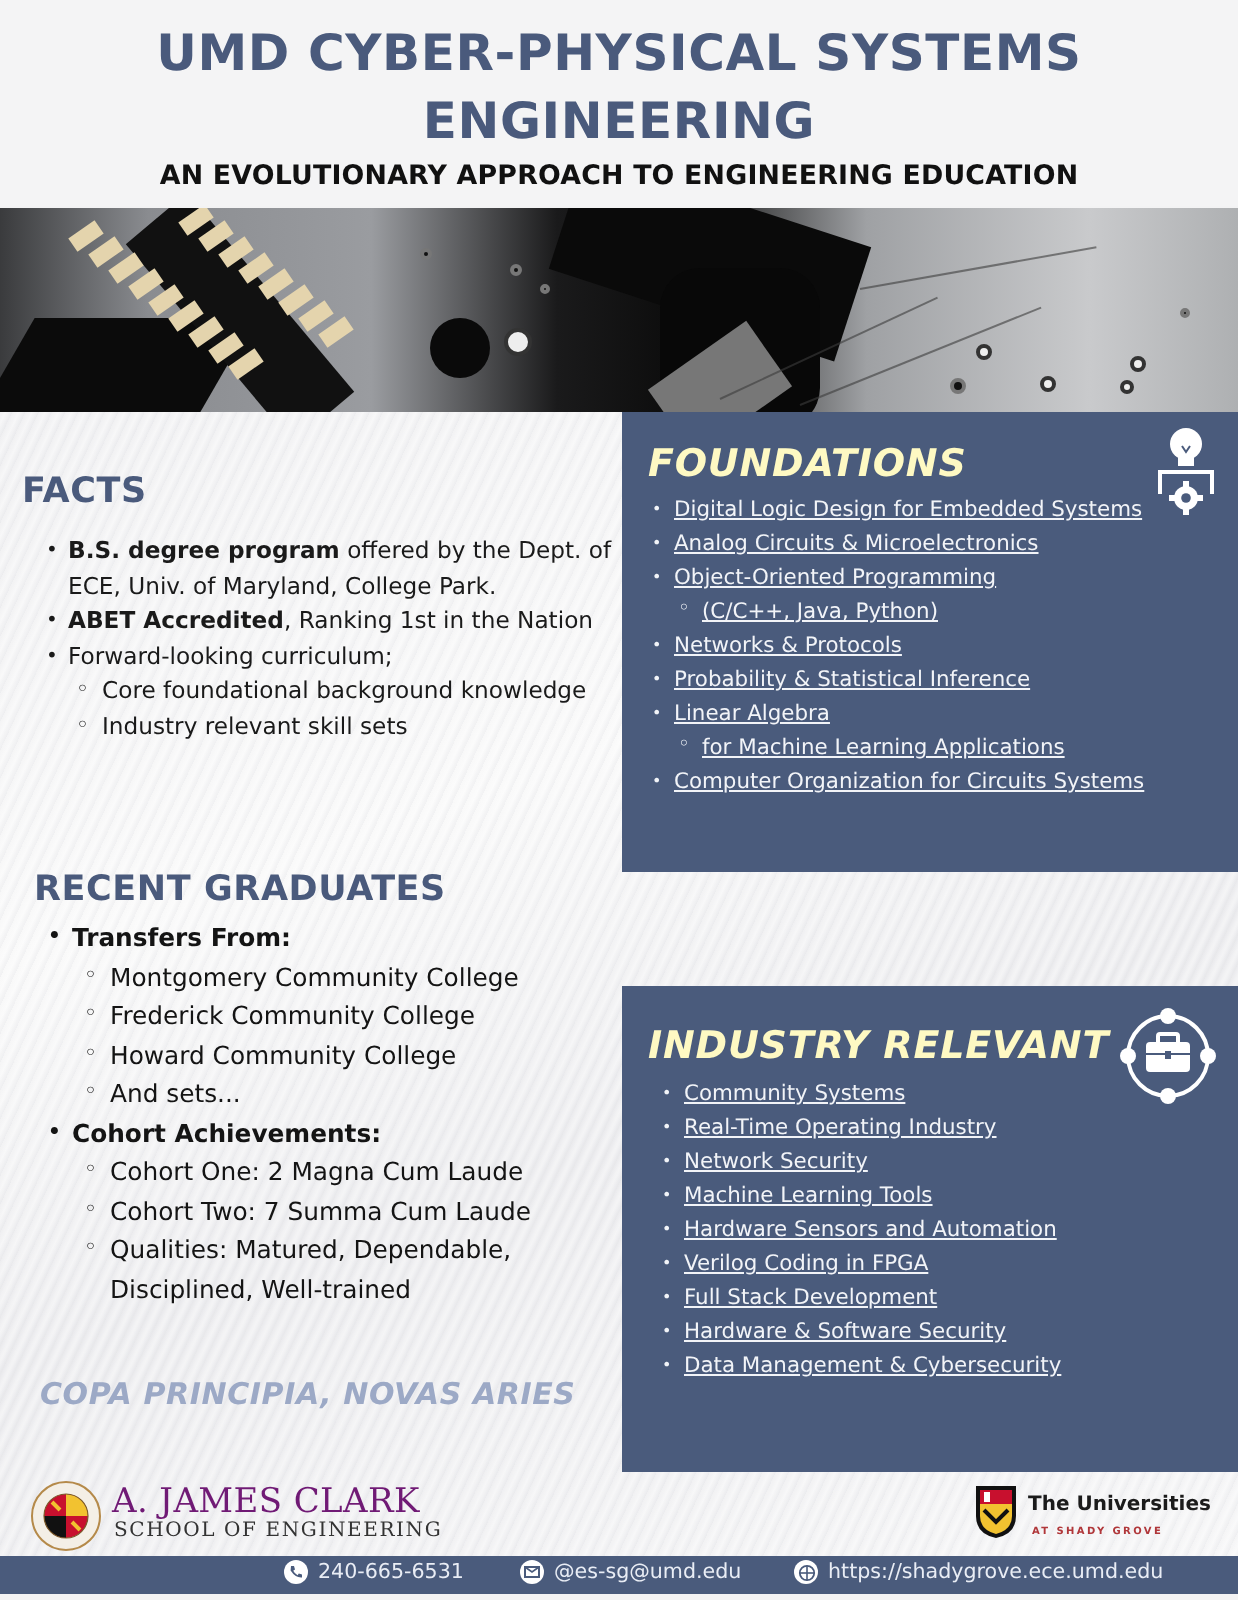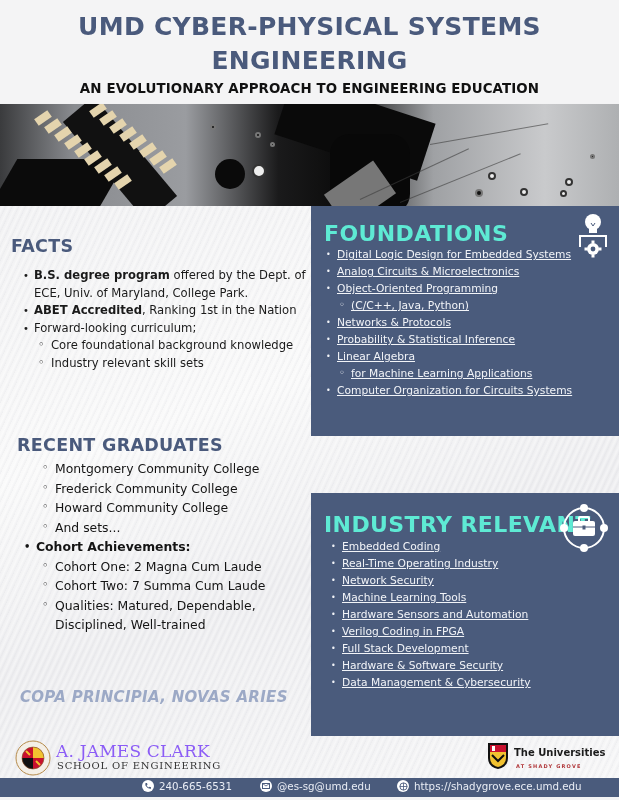--- a/index.html
+++ b/index.html
@@ -68,21 +68,21 @@
     .facts-list li.l2::before { content: "◦"; position: absolute; left: 20px; top: -1px; font-size: 11px; }
     .b { font-weight: bold; }
 
     
     .panel {
       position: absolute; left: 311px; width: 308px; background: #4a5b7c; color: #fff;
     }
     .panel.foundations { top: 206px; height: 230px; }
     .panel.industry { top: 493px; height: 243px; }
     .panel .panel-heading {
-      position: absolute; left: 13px; font-weight: bold; font-size: 22px; letter-spacing: 0.4px; color: #5eead4;
+      position: absolute; left: 13px; font-weight: bold; font-size: 19px; letter-spacing: 0.4px; color: #fef9c3; font-style: italic;
     }
     .panel ul.list { left: 14px; font-size: 10.7px; line-height: 17px; color: #f2f4f8; text-decoration: underline; }
     .panel li.l1 { padding-left: 12px; }
     .panel li.l1::before { content: "•"; position: absolute; left: 1px; top: 0; font-size: 8px; }
     .panel li.l2 { padding-left: 26px; }
     .panel li.l2::before { content: "◦"; position: absolute; left: 14px; top: -1px; font-size: 10px; }
     .panel-icon { position: absolute; }
 
     
     .grad-list { left: 20px; top: 459px; width: 290px; font-size: 12.4px; line-height: 19.5px; color: #141414; }
@@ -94,21 +94,21 @@
 
     .motto {
       position: absolute; left: 20px; top: 688px;
       font-weight: bold; font-style: italic; font-size: 15px; color: #9ca9c6; letter-spacing: 0.3px;
     }
 
     
     .logo-umd { position: absolute; left: 15px; top: 740px; width: 36px; height: 36px; }
     .clark-name {
       position: absolute; left: 56px; top: 741px;
-      font-family: "DejaVu Serif", "Liberation Serif", serif; font-size: 17px; color: #8b5cf6; letter-spacing: 0.2px;
+      font-family: "DejaVu Serif", "Liberation Serif", serif; font-size: 17px; color: #701a75; letter-spacing: 0.2px;
     }
     .clark-school {
       position: absolute; left: 57px; top: 760px;
       font-family: "DejaVu Serif", "Liberation Serif", serif; font-size: 10px; color: #333; letter-spacing: 0.8px;
     }
     .usg-logo { position: absolute; left: 487px; top: 742px; width: 22px; height: 28px; }
     .usg-name { position: absolute; left: 514px; top: 747px; font-weight: bold; font-size: 10px; color: #1b1b1b; }
     .usg-sub { position: absolute; left: 516px; top: 763px; font-size: 5px; font-weight: bold; color: #b0373a; letter-spacing: 1.2px; }
 
     .contact-bar {
@@ -205,20 +205,21 @@
     <li class="l1">Networks &amp; Protocols</li>
     <li class="l1">Probability &amp; Statistical Inference</li>
     <li class="l1">Linear Algebra</li>
     <li class="l2">for Machine Learning Applications</li>
     <li class="l1">Computer Organization for Circuits Systems</li>
   </ul>
 </div>
 
 <div class="section-heading" style="left:17px;top:435px;">RECENT GRADUATES</div>
 <ul class="list grad-list">
+  <li class="l1 b">Transfers From:</li>
   <li class="l2">Montgomery Community College</li>
   <li class="l2">Frederick Community College</li>
   <li class="l2">Howard Community College</li>
   <li class="l2">And sets...</li>
   <li class="l1 b">Cohort Achievements:</li>
   <li class="l2">Cohort One: 2 Magna Cum Laude</li>
   <li class="l2">Cohort Two: 7 Summa Cum Laude</li>
   <li class="l2">Qualities:  Matured,  Dependable,</li>
   <li class="l2cont">Disciplined, Well-trained</li>
 </ul>
@@ -232,21 +233,21 @@
     <circle cx="26" cy="6" r="4" fill="#fff"></circle>
     <circle cx="26" cy="46" r="4" fill="#fff"></circle>
     <circle cx="6" cy="26" r="4" fill="#fff"></circle>
     <circle cx="46" cy="26" r="4" fill="#fff"></circle>
     <rect x="15" y="19" width="22" height="15" rx="2" fill="#fff"></rect>
     <rect x="21" y="15" width="10" height="5" rx="1" stroke="#fff" stroke-width="2" fill="none"></rect>
     <line x1="15" y1="25" x2="37" y2="25" stroke="#4a5b7c" stroke-width="1"></line>
     <rect x="24.5" y="23.5" width="3" height="4" fill="#4a5b7c"></rect>
   </svg>
   <ul class="list" style="left:19px;top:45px;width:270px;">
-    <li class="l1">Embedded Coding</li>
+    <li class="l1">Community Systems</li>
     <li class="l1">Real-Time Operating Industry</li>
     <li class="l1">Network Security</li>
     <li class="l1">Machine Learning Tools</li>
     <li class="l1">Hardware Sensors and Automation</li>
     <li class="l1">Verilog Coding in FPGA</li>
     <li class="l1">Full Stack Development</li>
     <li class="l1">Hardware &amp; Software Security</li>
     <li class="l1">Data Management &amp; Cybersecurity</li>
   </ul>
 </div>

